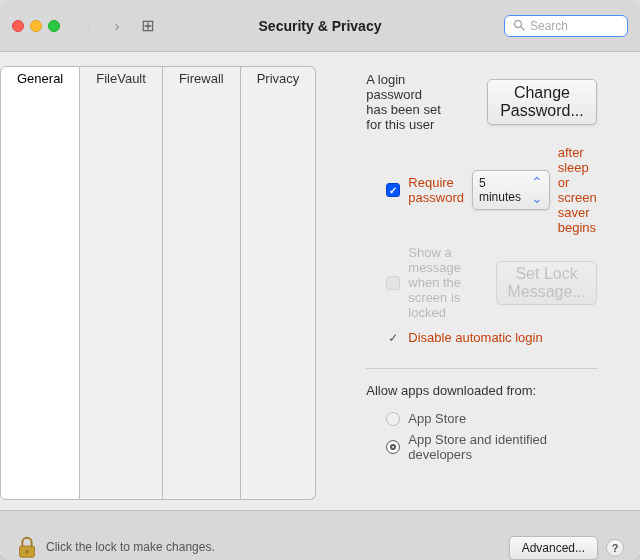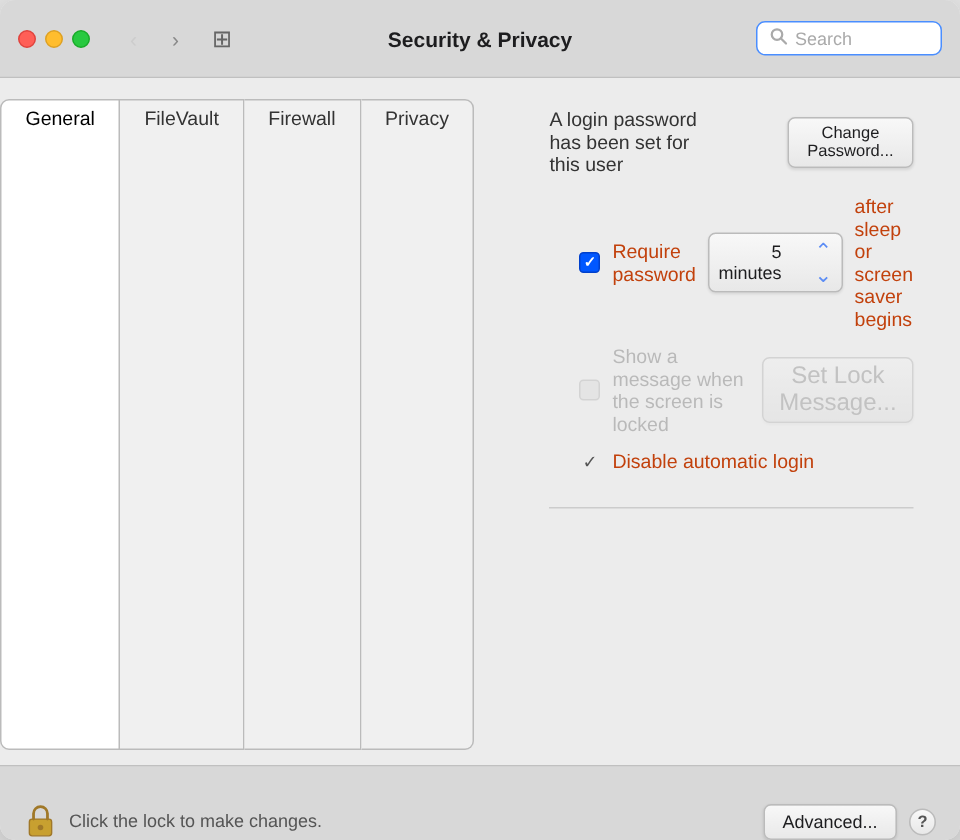--- a/index.html
+++ b/index.html
@@ -189,21 +189,21 @@
     .password-label {
       font-size: 13px;
       color: #333;
     }
 
     .change-password-btn {
       background: linear-gradient(to bottom, #f8f8f8, #e8e8e8);
       border: 1px solid #bbb;
       border-radius: 5px;
       padding: 4px 12px;
-      font-size: 11px;
+      font-size: 16px;
       cursor: pointer;
       color: #1d1d1f;
       box-shadow: 0 1px 2px rgba(0,0,0,0.1);
     }
 
     
     .option-row {
       display: flex;
       align-items: center;
       padding: 5px 0 5px 20px;
@@ -275,24 +275,23 @@
     
     .dropdown {
       display: flex;
       align-items: center;
       background: linear-gradient(to bottom, #f8f8f8, #e8e8e8);
       border: 1px solid #bbb;
       border-radius: 5px;
       padding: 3px 6px;
       font-size: 12px;
       cursor: pointer;
-      gap: 20px;
+      gap: 8px;
       color: #1d1d1f;
       box-shadow: 0 1px 2px rgba(0,0,0,0.1);
-      text-align: right;
     }
 
     .dropdown-arrow {
       color: #5b8cf5;
       font-size: 14px;
       margin-left: 2px;
     }
 
     .option-text {
       font-size: 13px;
@@ -486,20 +485,33 @@
         <button class="lock-msg-btn">Set Lock Message...</button>
       </div>
 
       <div class="option-row">
         <div class="checkbox-check"></div>
         <span class="option-text">Disable automatic login</span>
       </div>
 
       <div class="divider"></div>
 
+      <div class="downloads-section">
+        <div class="downloads-label">Allow apps downloaded from:</div>
+
+        <div class="radio-option">
+          <div class="radio-btn"></div>
+          <span class="radio-label">App Store</span>
+        </div>
+
+        <div class="radio-option">
+          <div class="radio-btn selected"></div>
+          <span class="radio-label">App Store and identified developers</span>
+        </div>
+      </div>
     </div>
   </div>
 
   <div class="bottombar">
     <div class="lock-area">
       <svg class="lock-icon-svg" viewBox="0 0 22 28" fill="none">
         <rect x="3" y="13" width="16" height="12" rx="2" fill="#c8a030" stroke="#a07828" stroke-width="1"></rect>
         <path d="M6 13V9a5 5 0 0 1 10 0v4" stroke="#a07828" stroke-width="2" fill="none" stroke-linecap="round"></path>
         <circle cx="11" cy="19" r="2" fill="#a07828"></circle>
       </svg>

